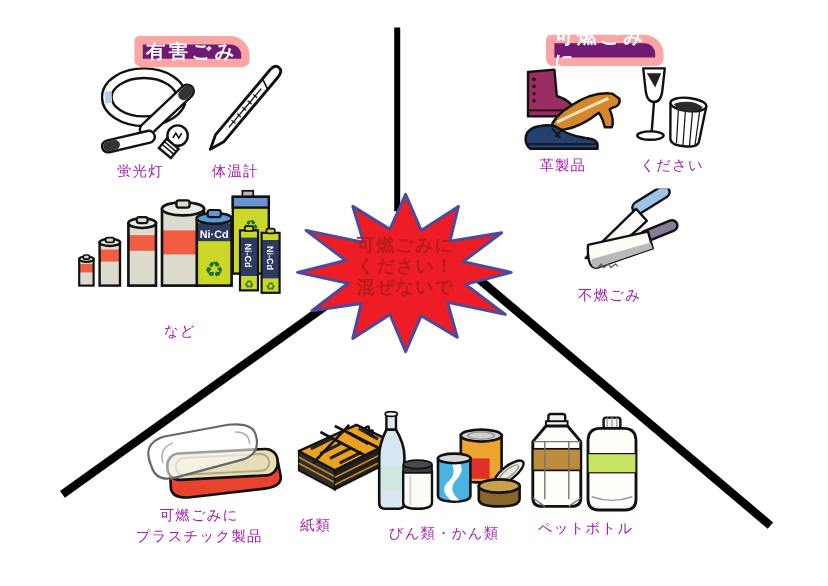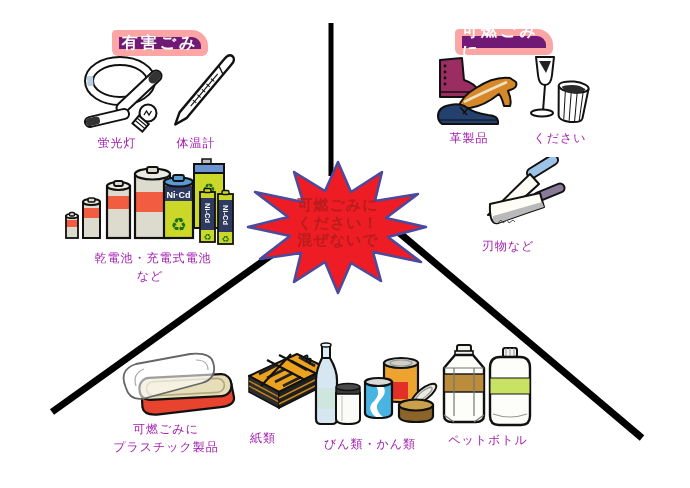--- a/index.html
+++ b/index.html
@@ -245,26 +245,25 @@
     <line x1="66" y1="10" x2="66" y2="19" stroke="#999" stroke-width="1"></line>
     <line x1="70" y1="10" x2="70" y2="19" stroke="#999" stroke-width="1"></line>
     <line x1="74" y1="10" x2="74" y2="19" stroke="#999" stroke-width="1"></line>
     <path d="M50,30 Q50,19 60,19 L80,19 Q90,19 90,30 L90,78 Q90,87 81,87 L59,87 Q50,87 50,78 Z" fill="#fdfdf9" stroke="#111" stroke-width="2.4" stroke-linejoin="round"></path>
     <rect x="50" y="40" width="40" height="16" fill="#c8e263" stroke="#111" stroke-width="1"></rect>
     <path d="M53,76 Q70,82 87,76" fill="none" stroke="#999" stroke-width="1.2"></path>
   </svg>
 
   <div class="item-label" style="left:117px;top:134px">蛍光灯</div>
   <div class="item-label" style="left:196px;top:134px">体温計</div>
-  <div class="item-label" style="left:153px;top:249px">乾電池・充電式電池</div>
   <div class="item-label" style="left:150px;top:267px">など</div>
 
   <div class="item-label" style="left:469px;top:129px">革製品</div>
   <div class="item-label" style="left:560px;top:129px">ください</div>
-  <div class="item-label" style="left:508px;top:237px">刃物など</div>
+  <div class="item-label" style="left:508px;top:237px">不燃ごみ</div>
 
   <div class="item-label" style="left:166px;top:420px">可燃ごみに</div>
   <div class="item-label" style="left:166px;top:438px">プラスチック製品</div>
   <div class="item-label" style="left:263px;top:429px">紙類</div>
   <div class="item-label" style="left:488px;top:431px">ペットボトル</div>
   <div class="item-label" style="left:370px;top:435px">びん類・かん類</div>
 
 </div>
 
 </body></html>

